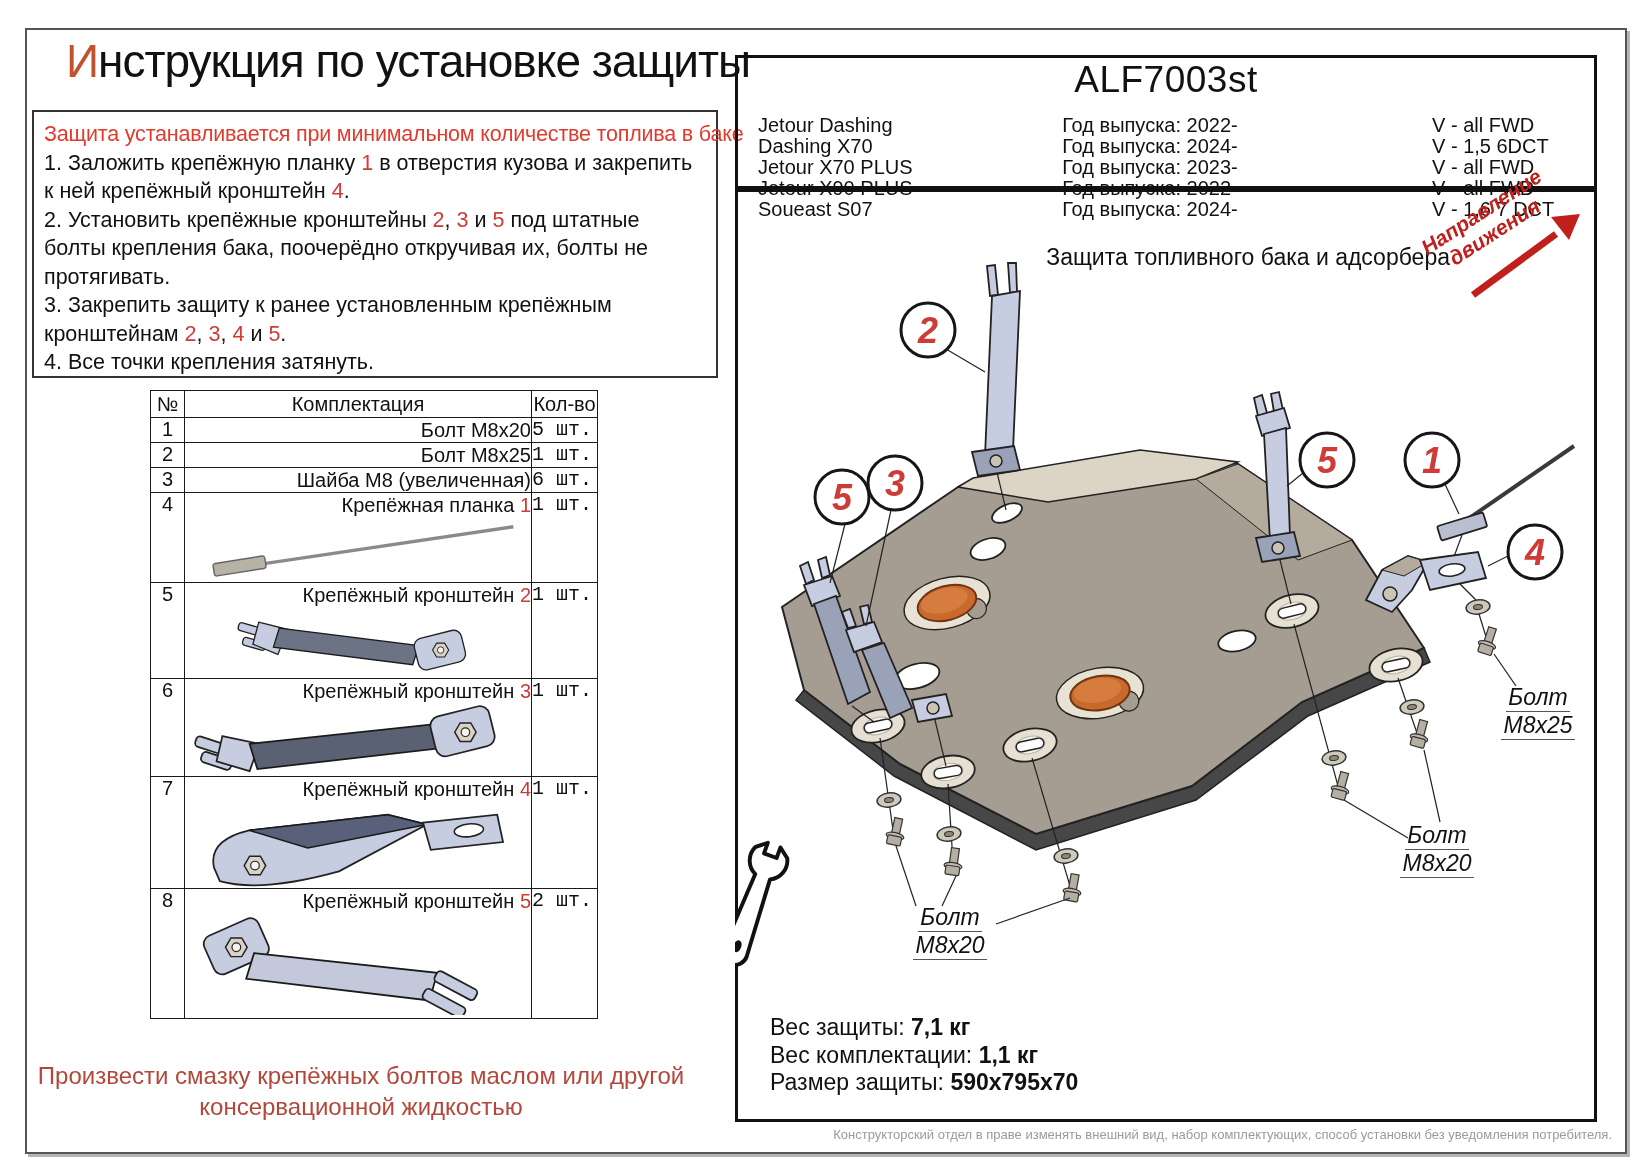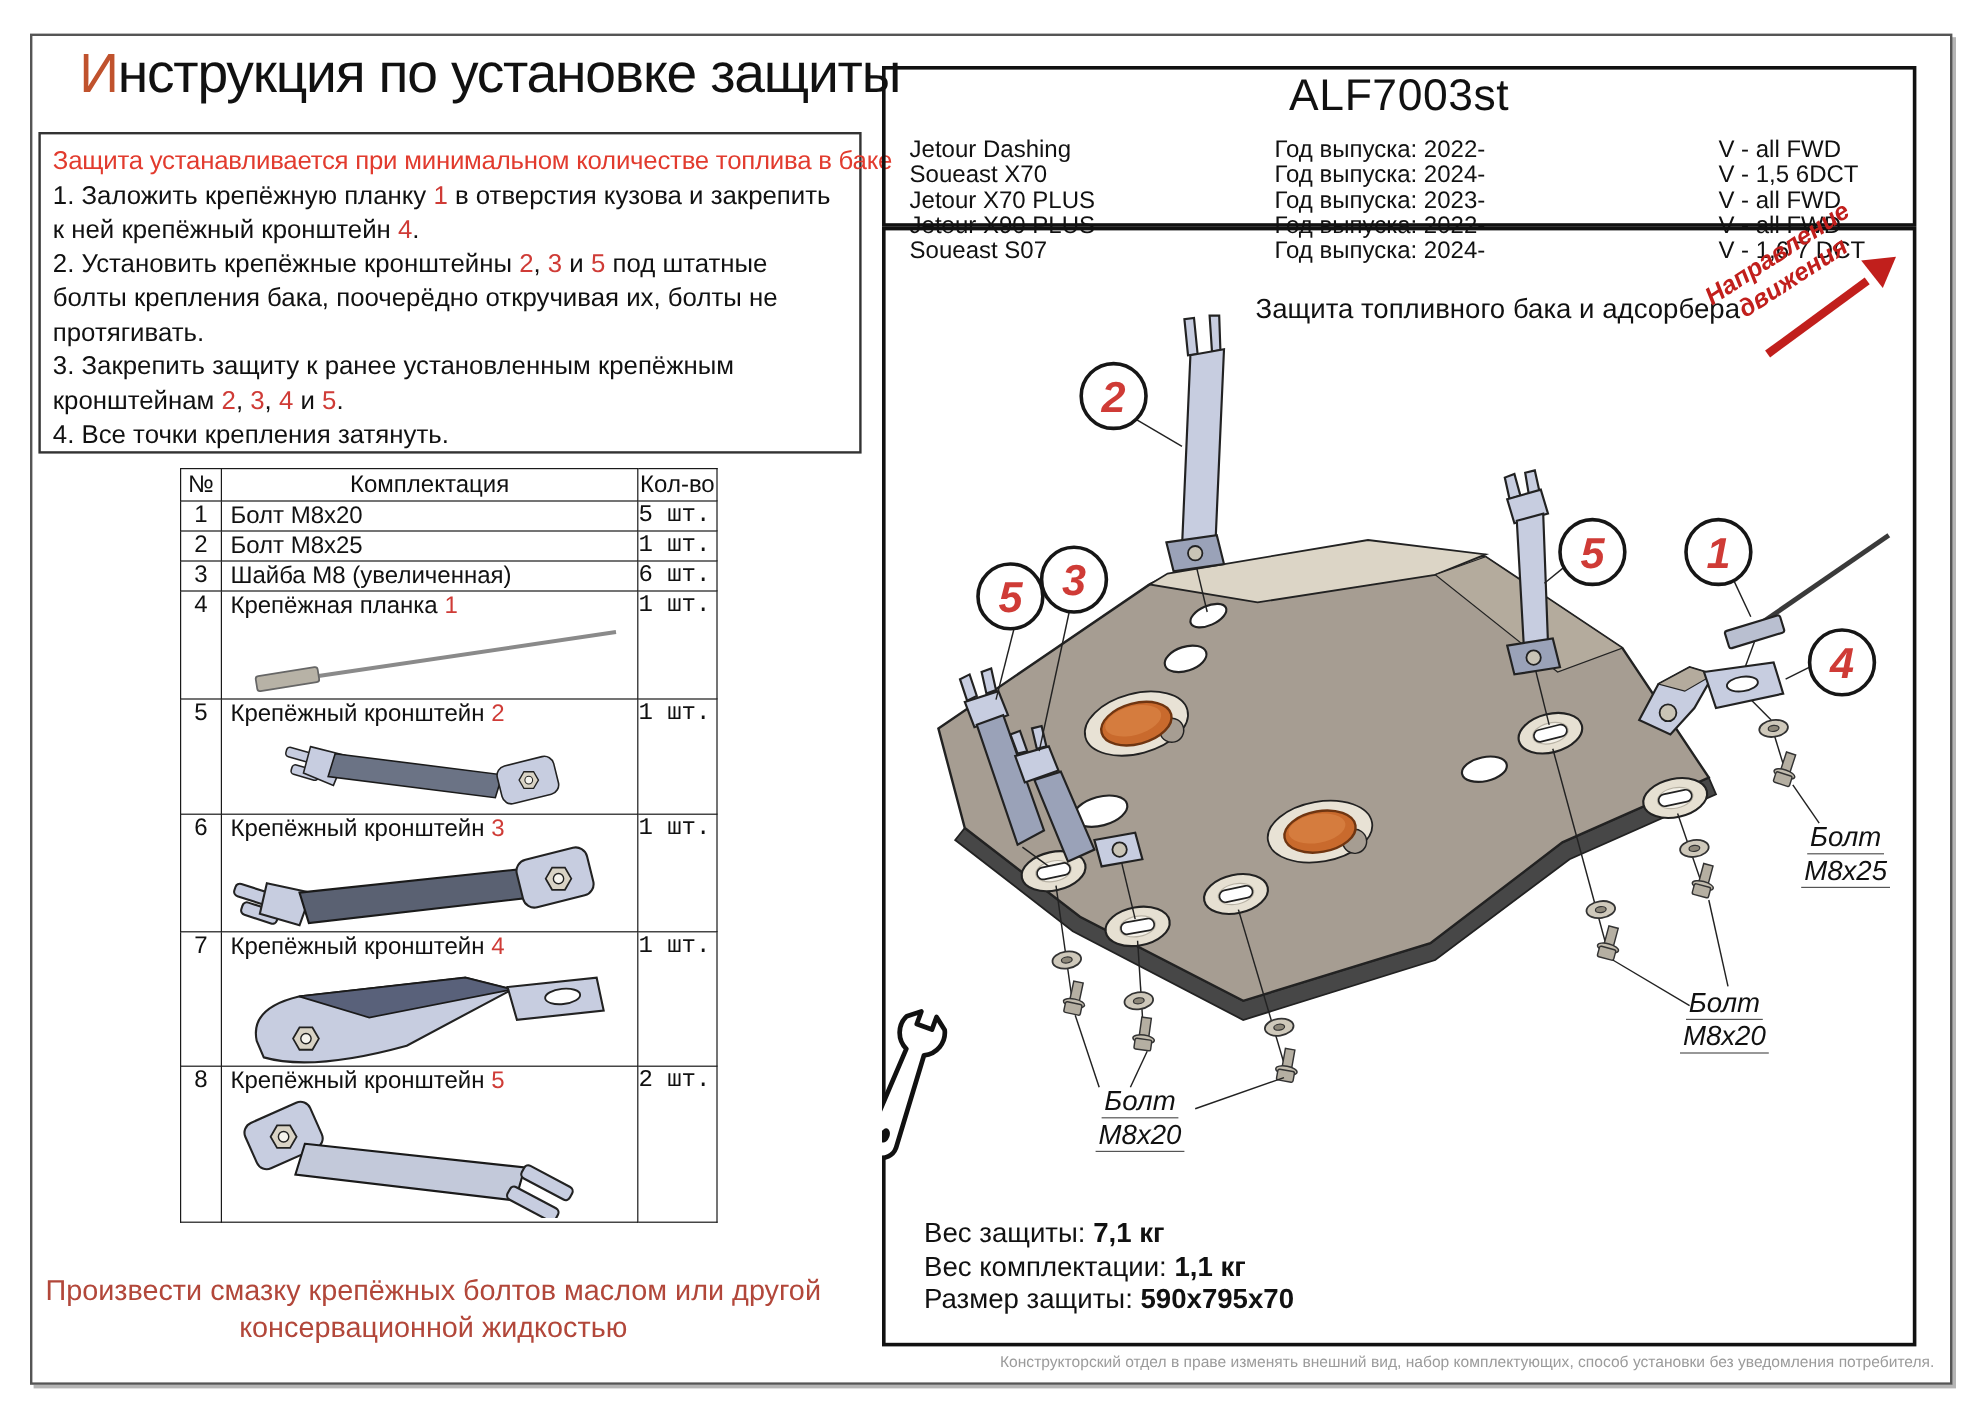--- a/index.html
+++ b/index.html
@@ -14,21 +14,21 @@
   .install-box{left:32px;top:110px;width:686px;height:268px;border:2.5px solid #333;
                padding:8px 10px;box-sizing:border-box;font-size:21.5px;line-height:28.5px;}
   .warn{color:var(--warning_red,#e23b2e);white-space:nowrap;letter-spacing:-0.2px;}
   .rd{color:var(--accent_red,#cf3b36);}
   table.parts{left:150px;top:390px;position:absolute;border-collapse:collapse;
               font-size:20px;table-layout:fixed;}
   table.parts th,table.parts td{border:1.8px solid #1a1a1a;padding:0;vertical-align:top;}
   table.parts th{font-weight:400;height:26px;vertical-align:middle;}
   td.c-num{text-align:center;padding-top:1px;}
   td.c-qty{padding:1px 0 0 8px;font-family:Liberation Mono, monospace;}
-  .pname{padding:1px 0 0 7px;}
+  .pname{padding:1px 0 0 7px;text-align:right;}
   .pimg{display:block;margin:2px auto 0;}
   .lube-note{left:30px;top:1012px;width:662px;text-align:center;font-size:24px;
              line-height:31px;color:var(--note_red,#b2473a);margin-top:48px;}
   
   .veh-box{left:735px;top:55px;width:862px;height:134px;border:3px solid #111;
            box-sizing:border-box;}
   .part-code{text-align:center;font-size:37px;margin-top:1px;letter-spacing:0.5px;}
   .veh-rows{margin:14px 14px 0 20px;}
   .veh-row{display:grid;grid-template-columns:37% 45% 18%;height:21px;
            font-size:20px;line-height:21px;}
@@ -215,21 +215,21 @@
 
 <div class="abs veh-box">
   <div class="part-code">ALF7003st</div>
   <div class="veh-rows">
       <div class="veh-row">
         <span>Jetour Dashing</span>
         <span>Год выпуска: 2022-</span>
         <span>V - all FWD</span>
       </div>
       <div class="veh-row">
-        <span>Soueast X70</span>
+        <span>Dashing X70</span>
         <span>Год выпуска: 2024-</span>
         <span>V - 1,5 6DCT</span>
       </div>
       <div class="veh-row">
         <span>Jetour X70 PLUS</span>
         <span>Год выпуска: 2023-</span>
         <span>V - all FWD</span>
       </div>
       <div class="veh-row">
         <span>Jetour X90 PLUS</span>

